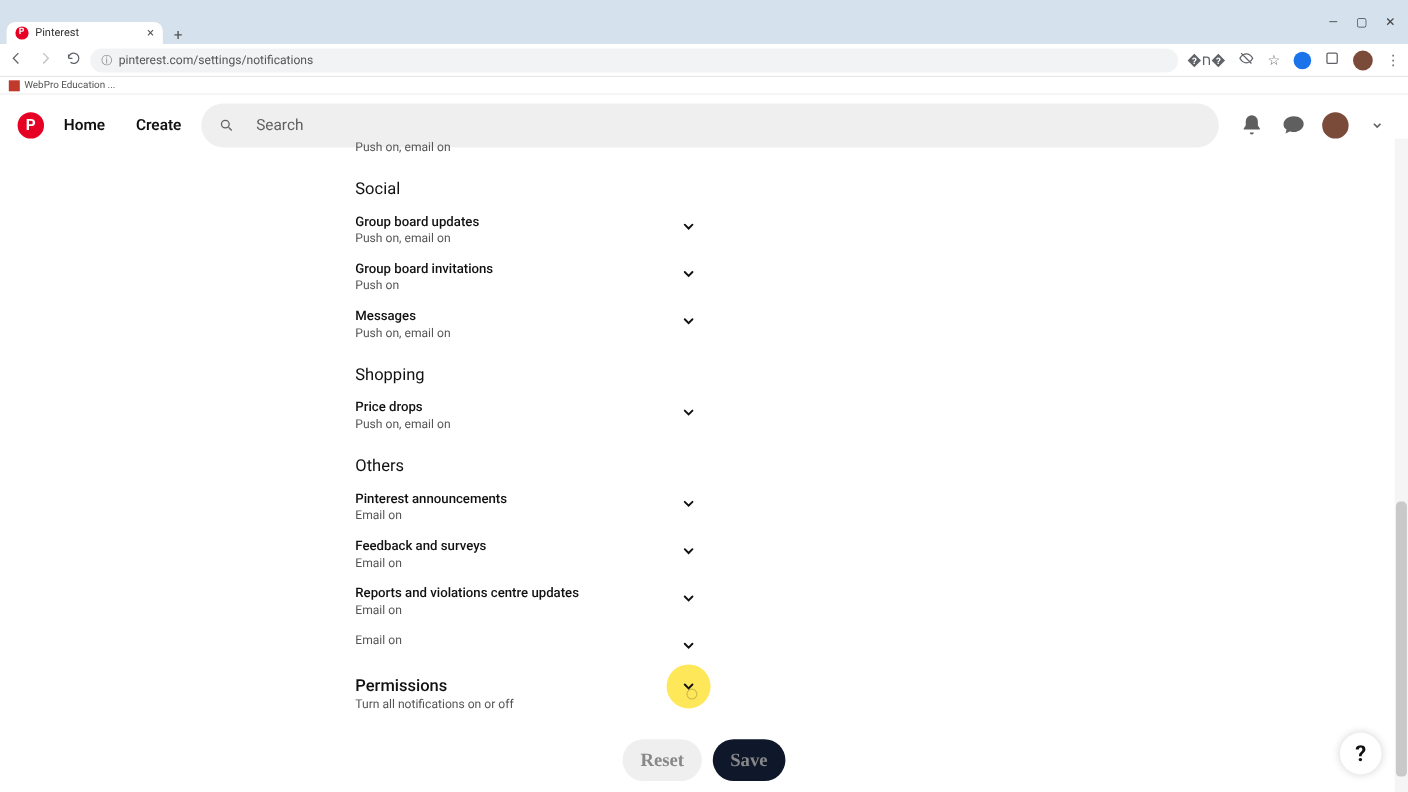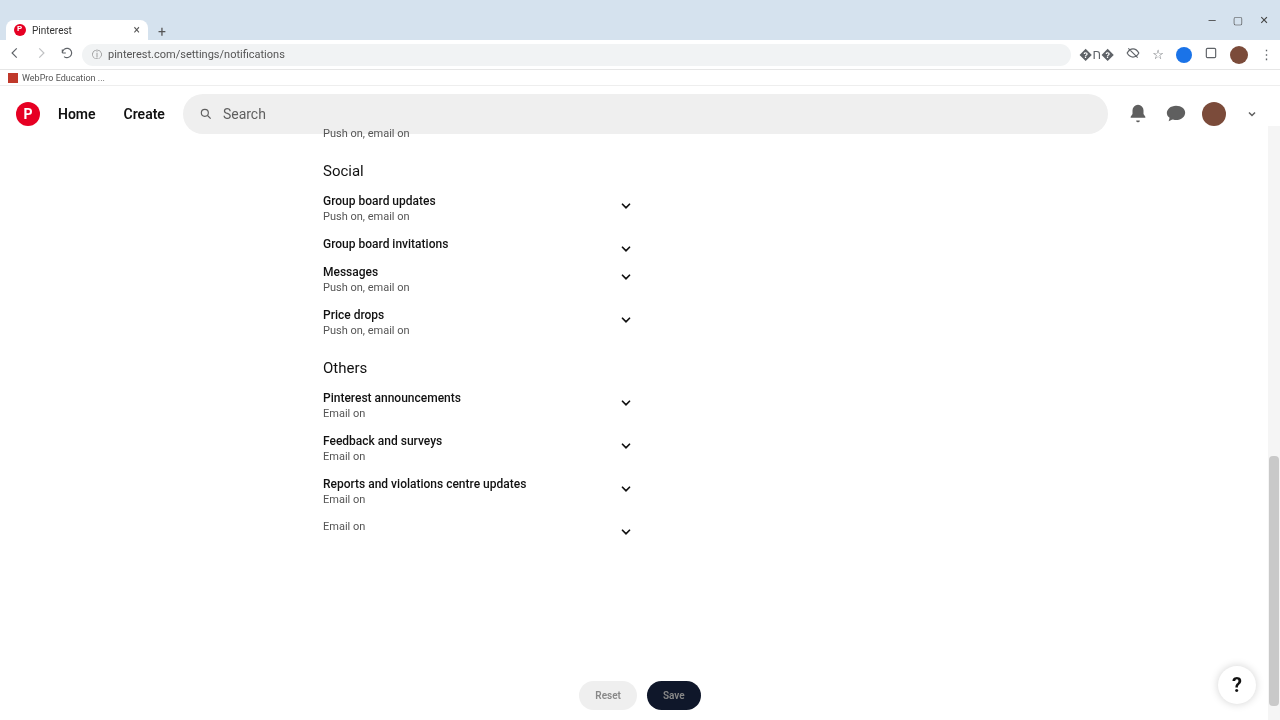--- a/index.html
+++ b/index.html
@@ -27,21 +27,21 @@
   .profile-dot { width: 18px; height: 18px; border-radius: 50%; background: #7b4b3a; }
   .kebab { font-size: 14px; letter-spacing: -1px; }
 
   .bookbar { height: 16px; background: #fff; border-bottom: 1px solid #eee; display: flex; align-items: center; padding-left: 8px; font-size: 9px; color: #555; gap: 4px; }
   .bm-icon { width: 10px; height: 10px; background: #c0392b; }
 
   
   .pin-nav { height: 56px; display: flex; align-items: center; padding: 0 16px; gap: 8px; }
   .pin-logo { width: 24px; height: 24px; background: #e60023; border-radius: 50%; display: flex; align-items: center; justify-content: center; color: #fff; font-weight: bold; font-size: 14px; }
   .pin-link { font-size: 14px; font-weight: 600; color: #111; padding: 0 10px; cursor: pointer; }
-  .pin-search { flex: 1; background: #efefef; border-radius: 24px; height: 40px; display: flex; align-items: center; padding: 0 16px; gap: 10px; color: #5f5f5f; font-size: 14px; }
+  .pin-search { flex: 1; background: #efefef; border-radius: 24px; height: 40px; display: flex; align-items: center; padding: 0 16px; gap: 20px; color: #5f5f5f; font-size: 14px; }
   .pin-search svg { width: 14px; height: 14px; fill: #5f5f5f; }
   .pin-right { display: flex; align-items: center; gap: 14px; margin-left: 10px; }
   .pin-right .iconbtn { width: 24px; height: 24px; display: flex; align-items: center; justify-content: center; color: #5f5f5f; cursor: pointer; }
   .pin-avatar { width: 24px; height: 24px; border-radius: 50%; background: #7b4b3a; }
   .chev-sm { width: 12px; height: 12px; }
 
   
   .content { position: absolute; top: 126px; left: 0; right: 0; bottom: 0; overflow: hidden; }
   .settings-col { width: 310px; margin-left: 323px; }
 
@@ -56,21 +56,21 @@
   .item-chev svg { width: 14px; height: 14px; }
 
   .perm-row { position: relative; margin-top: 26px; }
   .perm-title { font-size: 15px; font-weight: 500; color: #111; }
   .perm-sub { font-size: 11px; color: #555; margin-top: 2px; }
   .perm-highlight { position: absolute; right: -13px; top: -10px; width: 40px; height: 40px; border-radius: 50%; background: #ffe75a; display: flex; align-items: center; justify-content: center; }
   .perm-highlight svg { width: 14px; height: 14px; }
   .perm-cursor { width: 10px; height: 10px; border: 1px solid rgba(0,0,0,0.2); border-radius: 50%; position: absolute; right: -1px; top: 12px; }
 
   .footer { position: absolute; left: 0; right: 0; bottom: 10px; display: flex; justify-content: center; gap: 10px; }
-  .btn { border: none; border-radius: 20px; padding: 9px 16px; font-size: 10px; font-weight: 600; cursor: pointer; }
+  .btn { border: none; border-radius: 20px; padding: 9px 16px; font-size: 17px; font-weight: 600; cursor: pointer; font-family: Liberation Serif, serif; }
   .btn-reset { background: #efefef; color: #888; }
   .btn-save { background: #0f172a; color: #888; }
 
   .help-fab { position: absolute; right: 24px; bottom: 16px; width: 38px; height: 38px; border-radius: 50%; background: #fff; box-shadow: 0 0 8px rgba(0,0,0,0.18); display: flex; align-items: center; justify-content: center; font-size: 20px; font-weight: bold; color: #111; cursor: pointer; }
 
   .scrollbar-track { position: absolute; right: 0; top: 126px; bottom: 0; width: 12px; background: #f5f5f5; }
   .scrollbar-thumb { position: absolute; right: 1px; width: 10px; background: #c9c9c9; border-radius: 4px; top: 330px; height: 250px; }
 </style>
 </head>
 <body>
@@ -166,32 +166,34 @@
     <div class="section-title">Social</div>
     <div class="item">
       <div class="item-label">Group board updates</div>
       <div class="item-status">Push on, email on</div>
       <div class="item-chev"><svg viewBox="0 0 24 24">
             <path d="M6 9l6 6 6-6" stroke="#111" stroke-width="3" fill="none" stroke-linecap="round"></path>
           </svg></div>
     </div>
     <div class="item">
       <div class="item-label">Group board invitations</div>
+      <div class="item-status">Push on</div>
       <div class="item-chev"><svg viewBox="0 0 24 24">
             <path d="M6 9l6 6 6-6" stroke="#111" stroke-width="3" fill="none" stroke-linecap="round"></path>
           </svg></div>
     </div>
     <div class="item">
       <div class="item-label">Messages</div>
       <div class="item-status">Push on, email on</div>
       <div class="item-chev"><svg viewBox="0 0 24 24">
             <path d="M6 9l6 6 6-6" stroke="#111" stroke-width="3" fill="none" stroke-linecap="round"></path>
           </svg></div>
     </div>
 
+    <div class="section-title">Shopping</div>
     <div class="item">
       <div class="item-label">Price drops</div>
       <div class="item-status">Push on, email on</div>
       <div class="item-chev"><svg viewBox="0 0 24 24">
             <path d="M6 9l6 6 6-6" stroke="#111" stroke-width="3" fill="none" stroke-linecap="round"></path>
           </svg></div>
     </div>
 
     <div class="section-title">Others</div>
     <div class="item">
@@ -215,20 +217,30 @@
             <path d="M6 9l6 6 6-6" stroke="#111" stroke-width="3" fill="none" stroke-linecap="round"></path>
           </svg></div>
     </div>
     <div class="item">
       <div class="item-status">Email on</div>
       <div class="item-chev"><svg viewBox="0 0 24 24">
             <path d="M6 9l6 6 6-6" stroke="#111" stroke-width="3" fill="none" stroke-linecap="round"></path>
           </svg></div>
     </div>
 
+    <div class="perm-row">
+      <div class="perm-title">Permissions</div>
+      <div class="perm-sub">Turn all notifications on or off</div>
+      <div class="perm-highlight">
+        <svg viewBox="0 0 24 24">
+            <path d="M6 9l6 6 6-6" stroke="#111" stroke-width="3" fill="none" stroke-linecap="round"></path>
+          </svg>
+      </div>
+      <div class="perm-cursor"></div>
+    </div>
 
   </div>
 
   <div class="footer">
     <button class="btn btn-reset">Reset</button>
     <button class="btn btn-save">Save</button>
   </div>
 
   <div class="help-fab">?</div>
 </div>

